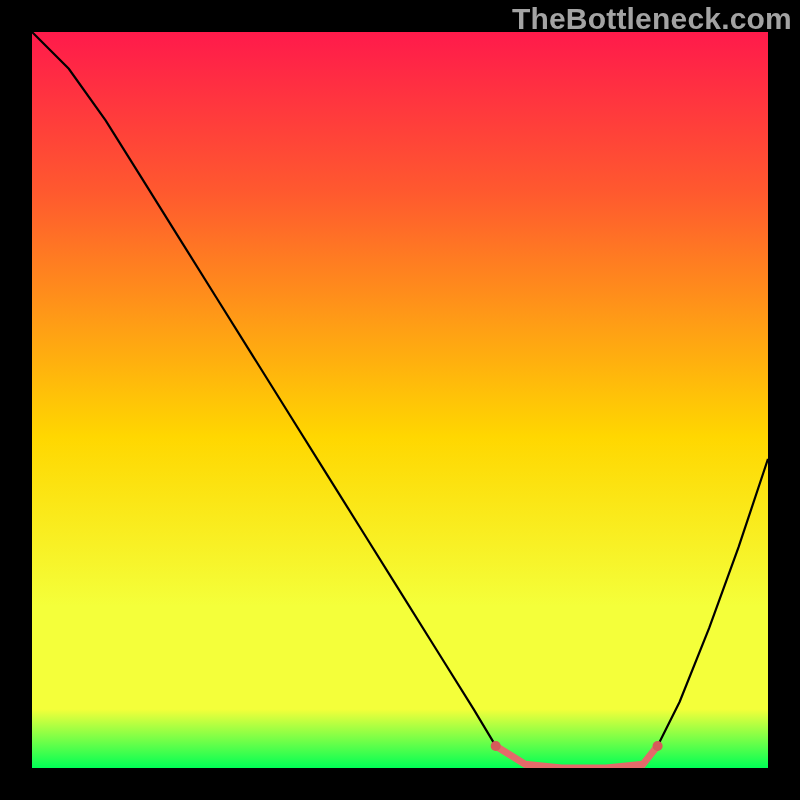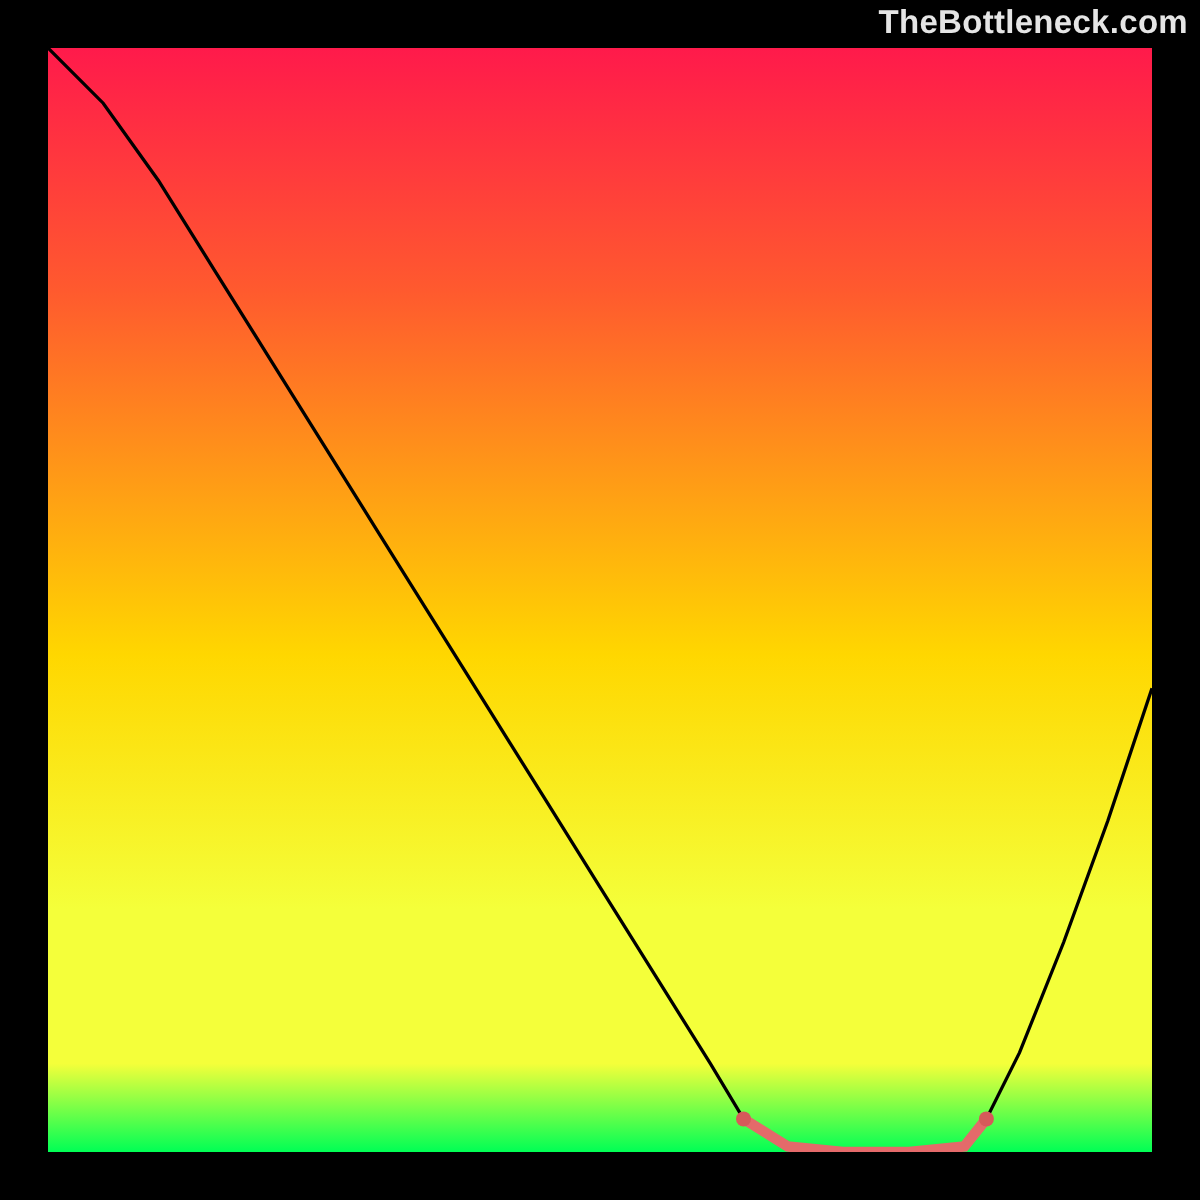--- a/index.html
+++ b/index.html
@@ -14,22 +14,22 @@
   .frame {
     position: relative;
     width: 800px;
     height: 800px;
     background: #000;
   }
   .watermark {
     position: absolute;
     top: 2px;
     right: 8px;
-    color: #e5e5e5;
-    font-size: 22px;
+    color: #a3a3a3;
+    font-size: 30px;
     font-weight: 600;
     letter-spacing: 0.2px;
     user-select: none;
   }
   .plot {
     position: absolute;
     left: 32px;
     top: 32px;
     width: 736px;
     height: 736px;

